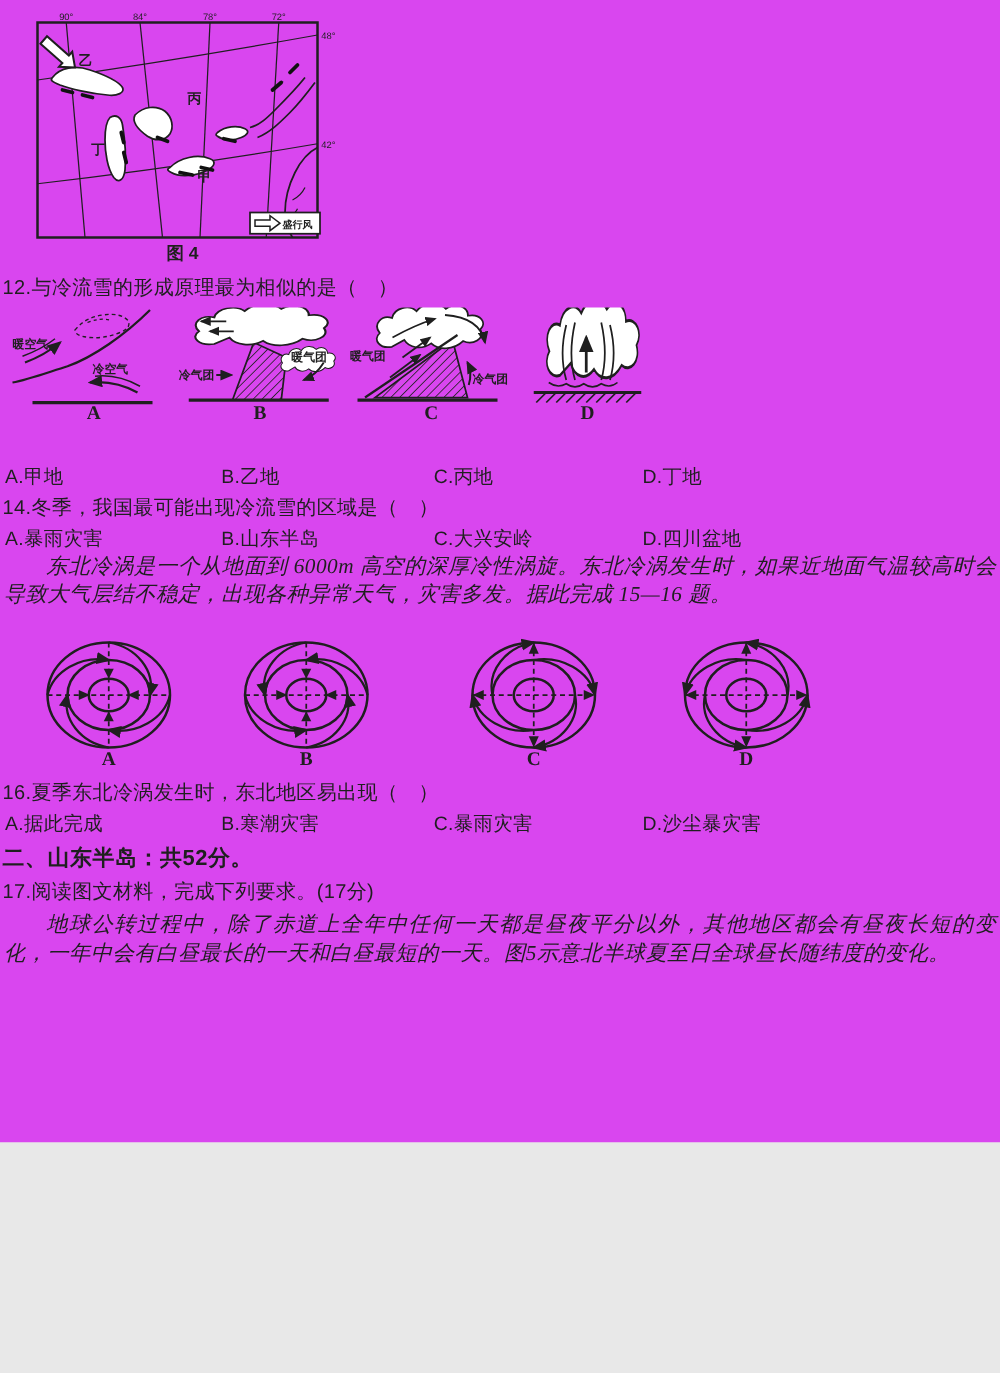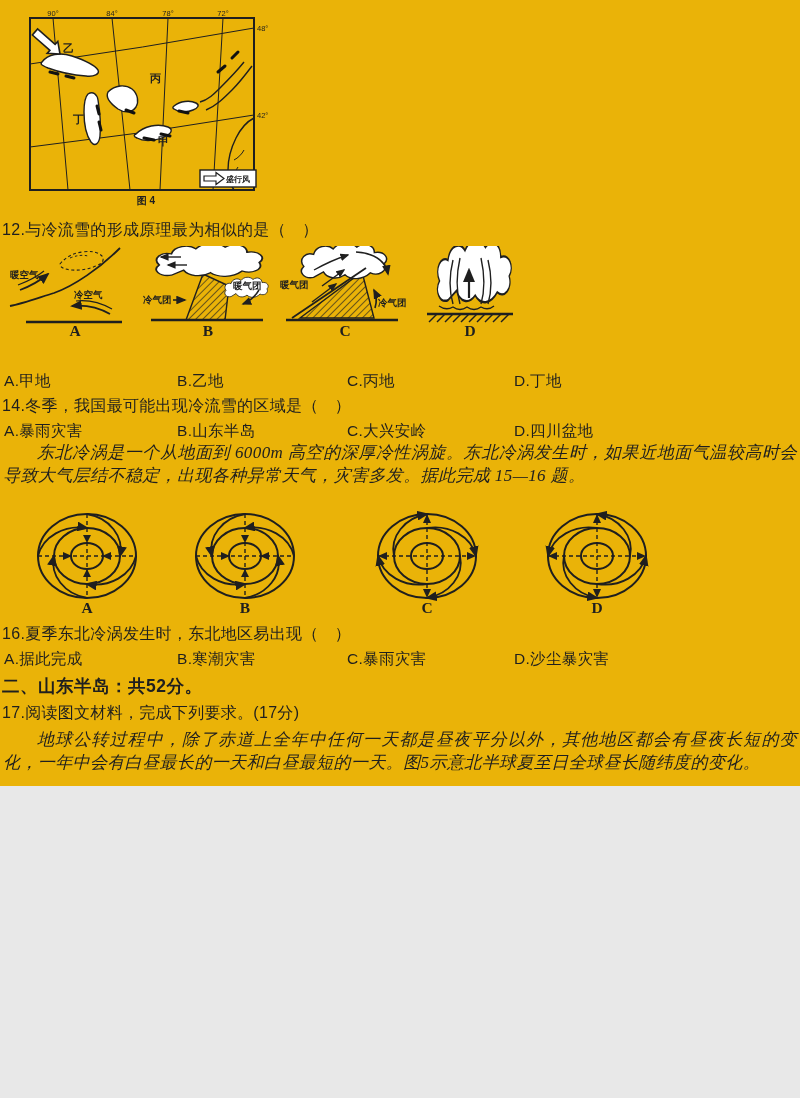--- a/index.html
+++ b/index.html
@@ -1,31 +1,31 @@
 <!DOCTYPE html>
 <html><head>
 <meta charset="utf-8">
 <style>
   html,body{margin:0;padding:0;background:#e8e8e8;}
-  .page{position:relative;width:800px;height:786px;background:#eab308;margin:0 auto;
+  .page{position:relative;width:800px;height:914px;background:#d946ef;margin:0 auto;
         font-family:"Liberation Sans",sans-serif;color:#1f1f1f;overflow:hidden;}
   .row{position:absolute;left:2px;white-space:pre;}
   .q{font-size:16px;letter-spacing:.3px;}
   .opts{width:796px;height:20px;text-align:right;}
   .opts span{position:absolute;top:0;font-size:15.5px;letter-spacing:.3px;}
   .opts span:nth-child(1){left:2px;}
   .opts span:nth-child(2){left:175px;}
   .opts span:nth-child(3){left:345px;}
   .opts span:nth-child(4){left:512px;}
   .para{position:absolute;left:3px;width:794px;font-family:"Liberation Serif",serif;
         font-style:italic;font-size:17px;line-height:23px;text-indent:2em;
         text-align:justify;letter-spacing:.4px;}
   .section{font-weight:bold;font-size:17.5px;letter-spacing:.5px;}
   .caption{position:absolute;left:28px;top:194px;width:236px;text-align:center;
-           font-weight:bold;font-size:10px;}
+           font-weight:bold;font-size:14px;}
   .fig{position:absolute;}
   .dlabel{position:absolute;width:134px;text-align:center;font-weight:bold;
           font-size:15.5px;font-family:"Liberation Serif",serif;}
   svg text{font-family:"Liberation Sans",sans-serif;fill:#1f1f1f;}
   .mapname{font-size:11px;font-weight:bold;}
   .tick{font-size:7.5px;}
   .airlabel{font-size:9.5px;font-weight:bold;}
   .legendtxt{font-size:8px;font-weight:bold;}
 </style>
 </head>

